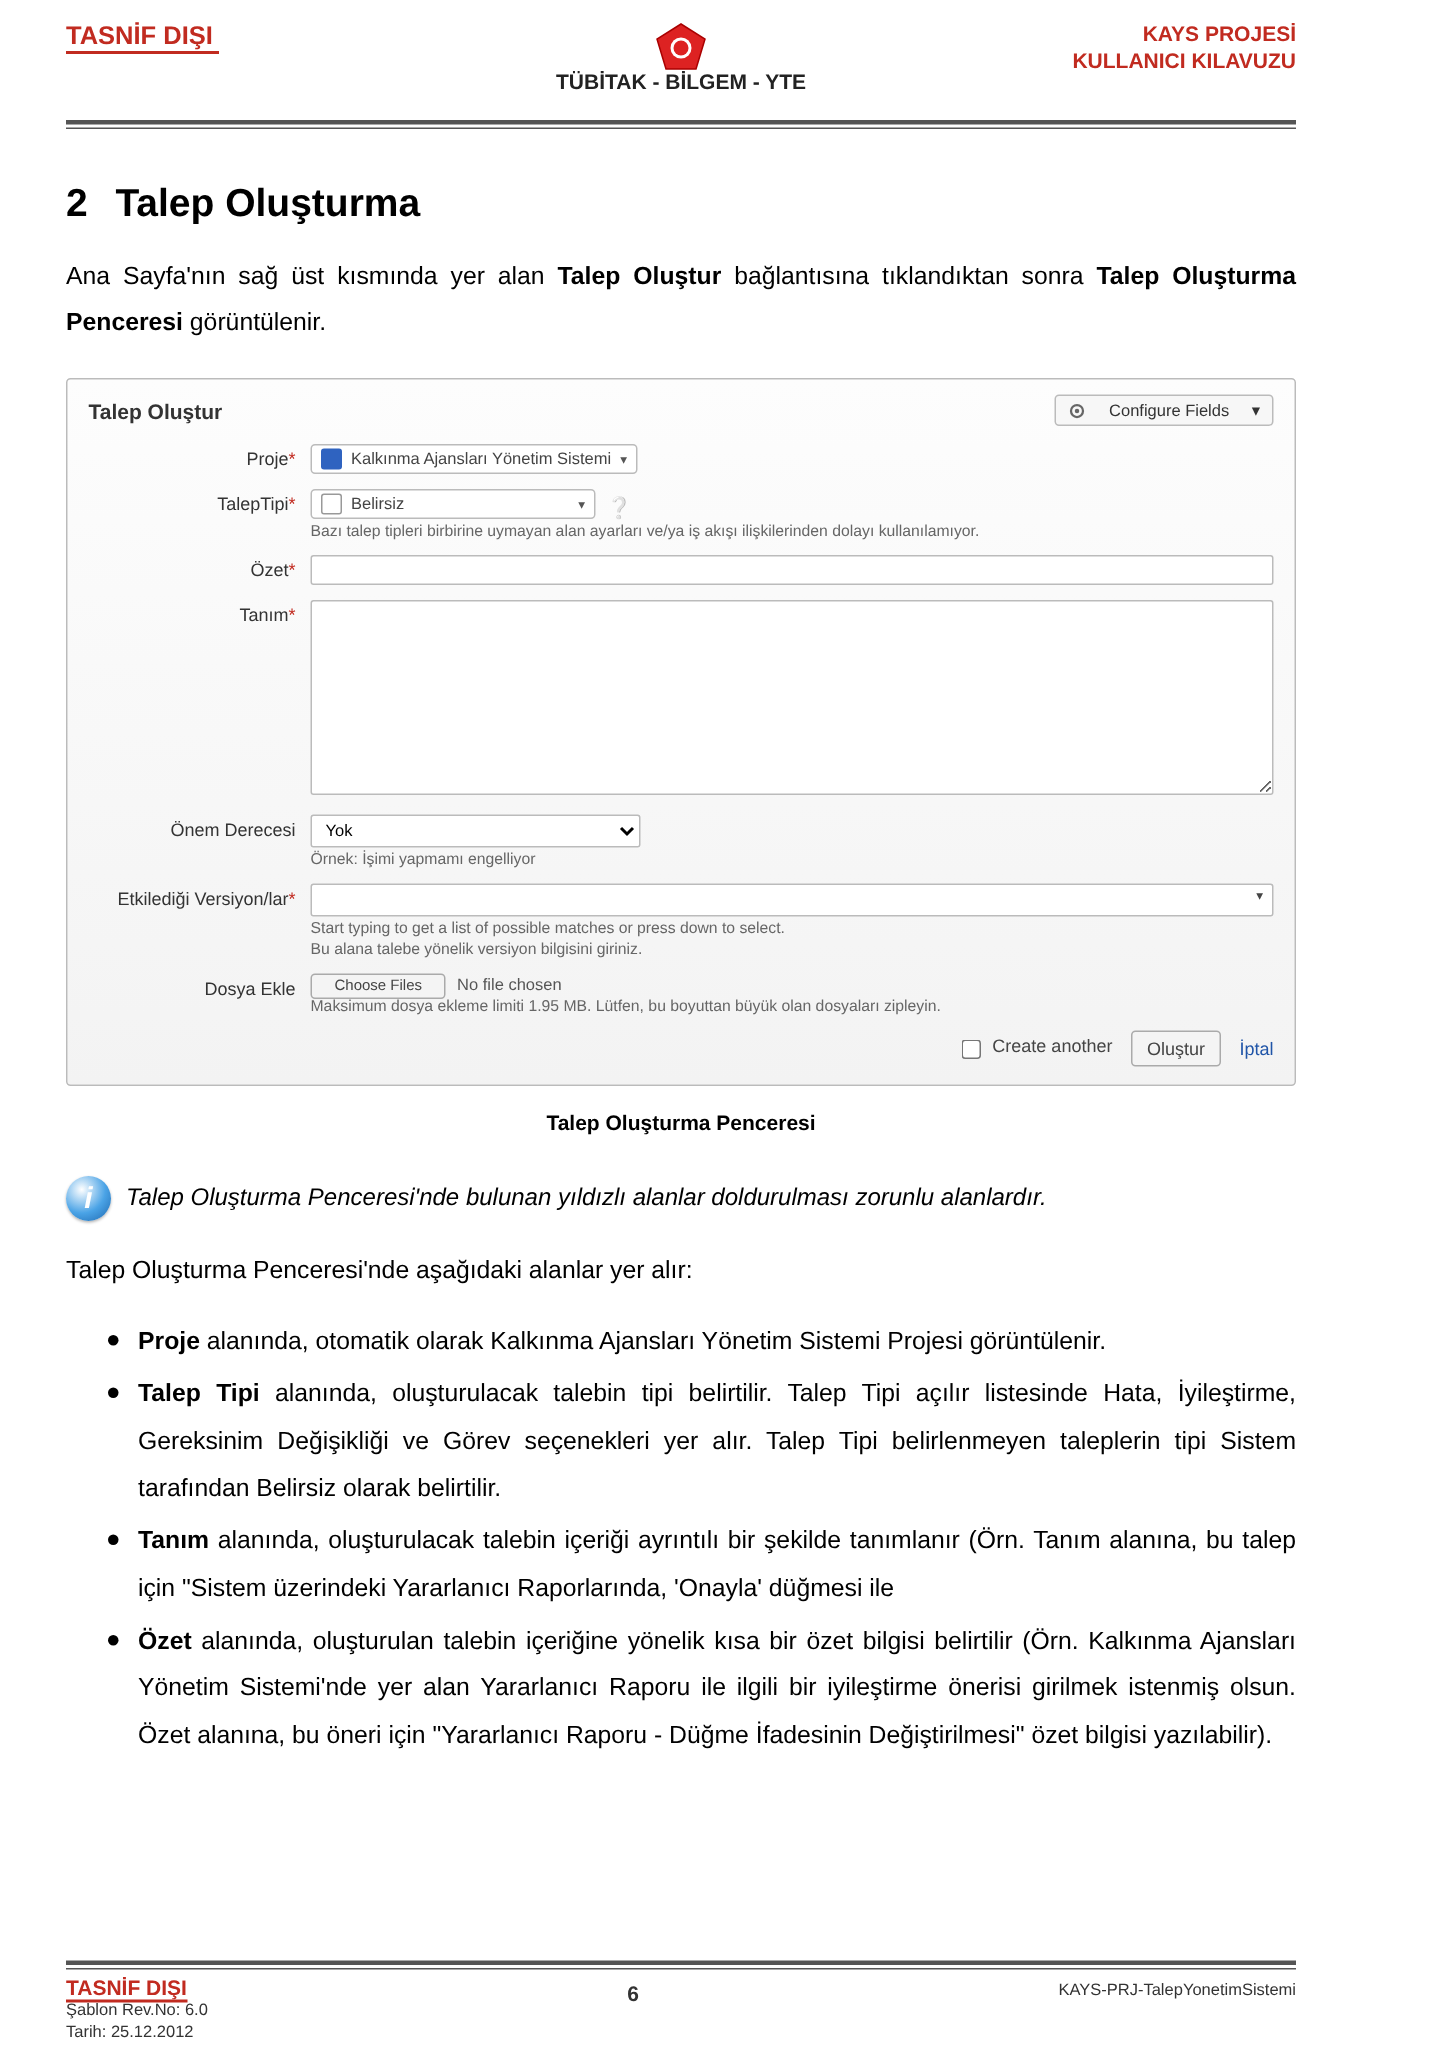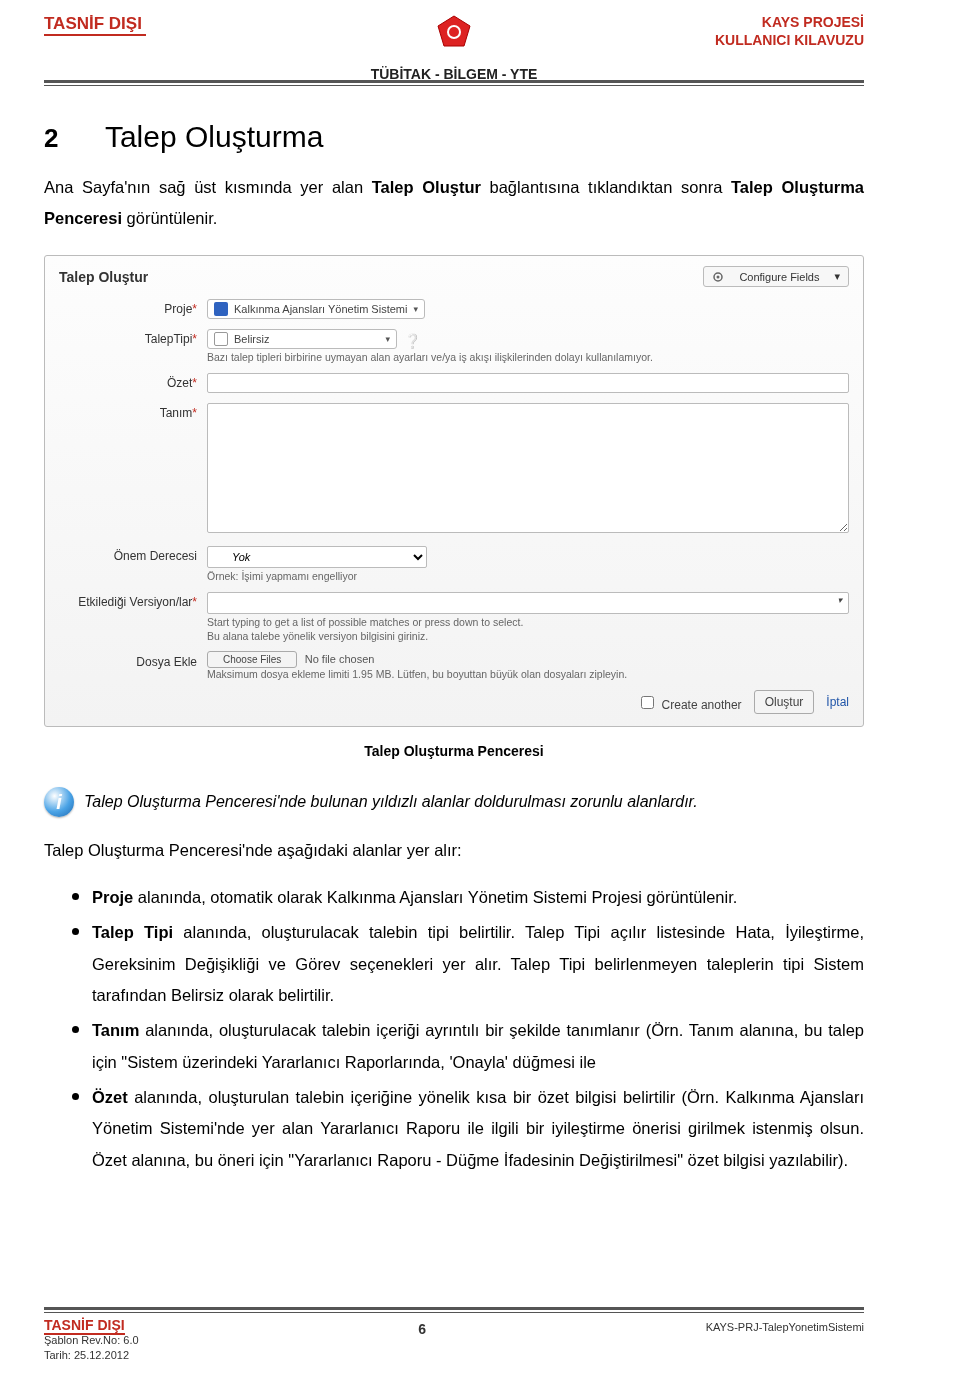--- a/index.html
+++ b/index.html
@@ -28,27 +28,27 @@
   .hdr-right {
     position: absolute; right: 0; top: 0;
     text-align: right; color: #c12b20; font-weight: bold; font-size: 14px;
     line-height: 1.25;
   }
   .hdr-logo {
     position: absolute; left: 50%; transform: translateX(-50%); top: 0;
     width: 40px; height: 34px;
   }
   .hdr-sub {
-    position: absolute; left: 50%; transform: translateX(-50%); top: 52px;
+    position: absolute; left: 50%; transform: translateX(-50%); top: 32px;
     font-weight: bold; font-size: 14px; color: #222;
   }
   .dbl-rule { margin-top: 8px; border-top: 3px solid #555; border-bottom: 1px solid #555; height: 6px; }
 
   .sect-num { font-size: 26px; font-weight: bold; }
-  .sect-title { font-size: 30px; font-weight: normal; margin-left: 42px; }
+  .sect-title { font-size: 26px; font-weight: bold; margin-left: 14px; }
   .body-text { font-size: 16.5px; line-height: 1.85; margin-top: 18px; text-align: justify; }
   .body-text b { font-weight: bold; }
 
   .screenshot {
     border: 1px solid #bbb;
     border-radius: 3px;
     background: linear-gradient(#fdfdfd,#f3f3f3);
     margin-top: 22px;
     padding: 10px 14px 12px 14px;
     font-size: 12px;
@@ -76,22 +76,22 @@
   }
   .pill .chev { font-size: 9px; color: #555; }
   .mini-icon {
     display: inline-block; width: 14px; height: 14px;
     background: #2f63c0; border-radius: 2px; position: relative;
   }
   .mini-icon.doc { background: #fff; border: 1px solid #999; }
   .help-icon { color: #caa200; font-size: 14px; }
   .hint { font-size: 10.5px; color: #666; margin-top: 2px; }
   .inp {
-    border: 1px solid #bbb; border-radius: 2px; padding: 3px 20px;
-    background: #fff; font-size: 11px; font-style: italic;
+    border: 1px solid #bbb; border-radius: 2px; padding: 3px 5px;
+    background: #fff; font-size: 11px;
   }
   .textarea {
     width: 100%; height: 130px; resize: both;
   }
   .sel { width: 220px; }
   .footer-row {
     display: flex; justify-content: flex-end; align-items: center; gap: 12px;
     margin-top: 10px; font-size: 12px;
   }
   .btn {
@@ -228,21 +228,21 @@
     <div class="form-row">
       <div class="form-label"><span>Dosya Ekle</span></div>
       <div class="form-field">
         <span class="btn" style="padding:2px 15px; font-size:10px;">Choose Files</span>
         <span style="font-size:11px; color:#555; margin-left:4px;">No file chosen</span>
         <div class="hint">Maksimum dosya ekleme limiti 1.95 MB. Lütfen, bu boyuttan büyük olan dosyaları zipleyin.</div>
       </div>
     </div>
 
     <div class="footer-row">
-      <label style="display:inline-flex; align-items:flex-end; gap:5px;">
+      <label style="display:inline-flex; align-items:flex-start; gap:5px;">
         <input type="checkbox" style="">
         <span>Create another</span>
       </label>
       <span class="btn">Oluştur</span>
       <span class="link-txt">İptal</span>
     </div>
   </div>
 
   <div class="caption">Talep Oluşturma Penceresi</div>
 

